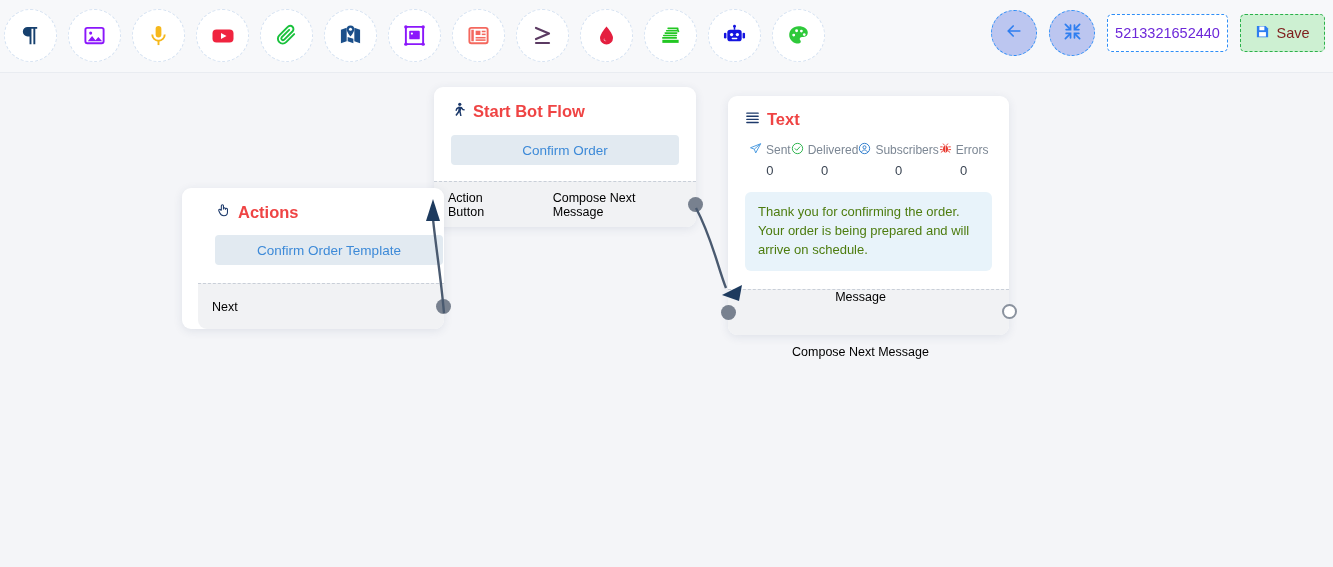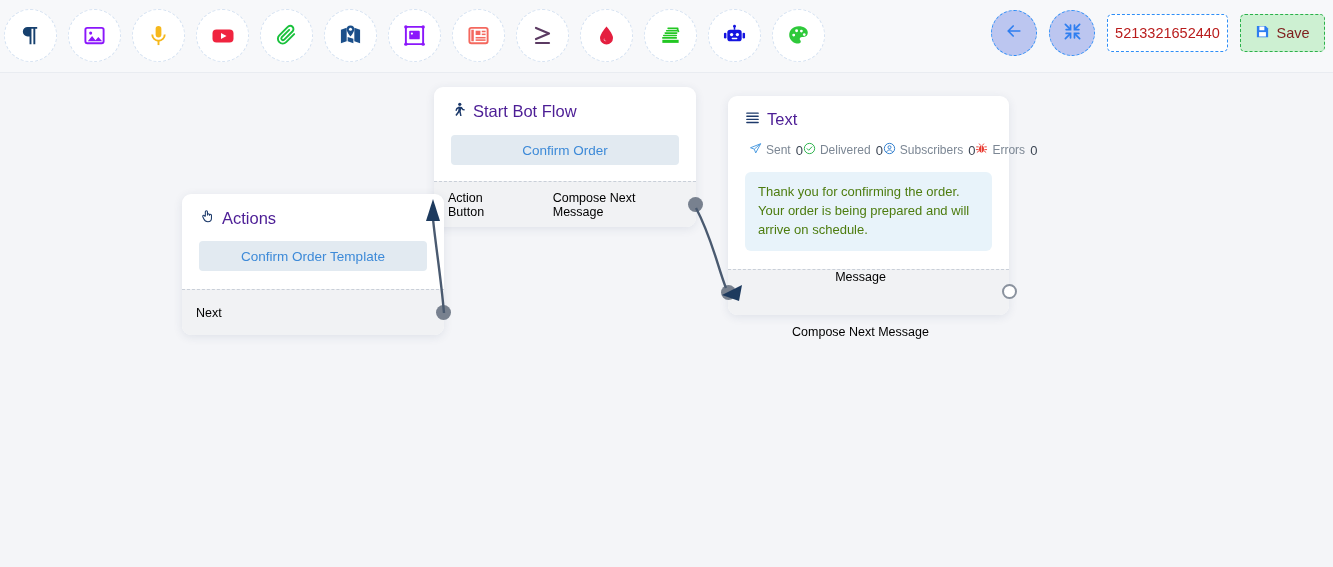--- a/index.html
+++ b/index.html
@@ -42,21 +42,21 @@
     border: 1.6px dashed #2e8ef7;
     display: flex; align-items: center; justify-content: center;
     cursor: pointer;
   }
   .id-field {
     width: 121px; height: 38px;
     background: #ffffff;
     border: 1.6px dashed #2e8ef7;
     border-radius: 5px;
     display: flex; align-items: center; justify-content: center;
-    color: #b91c1c; font-size: 14.5px;
+    color: #6d28d9; font-size: 14.5px;
     cursor: text;
   }
   .save-btn {
     width: 85px; height: 38px;
     background: #cdf0d2;
     border: 1.6px dashed #2bb14a;
     border-radius: 5px;
     display: flex; align-items: center; justify-content: center; gap: 6px;
     color: #7f1d1d; font-size: 14.5px;
     cursor: pointer;
@@ -67,21 +67,21 @@
 
   .node {
     position: absolute;
     background: #ffffff;
     border-radius: 9px;
     box-shadow: 0 2px 10px rgba(40,60,100,0.10);
   }
   .node-body { padding: 14px 17px 18px 17px; }
   .node-head {
     display: flex; align-items: center; gap: 7px;
-    font-size: 16.5px; font-weight: normal; color: #4c1d95;
+    font-size: 16.5px; font-weight: bold; color: #ef4444;
     margin-bottom: 13px;
   }
   .chip {
     background: #e2eaf1;
     border-radius: 4px;
     height: 30px;
     display: flex; align-items: center; justify-content: center;
     color: #3d8ad8; font-size: 13.5px;
     cursor: pointer;
   }
@@ -104,28 +104,28 @@
   }
   .port.hollow { background: #ffffff; border: 2px solid #8a929e; }
 
   
   #node-start { left: 434px; top: 14px; width: 262px; }
   #node-start .node-body { padding-bottom: 16px; }
   #node-start .chip { width: 228px; margin: 0 auto; }
   #node-start .node-footer { justify-content: space-between; padding-right: 26px; }
 
   
-  #node-actions { left: 182px; top: 121px; width: 262px; z-index: 3; }
+  #node-actions { left: 182px; top: 115px; width: 262px; z-index: 3; padding-left: 16px; }
   #node-actions .chip { width: 228px; margin: 0 auto; }
   #node-actions .node-footer { justify-content: flex-start; padding-right: 36px; }
 
   
   #node-text { left: 728px; top: 23px; width: 281px; z-index: 2; }
   .stats { display: flex; justify-content: space-between; padding: 0 4px; margin-bottom: 14px; }
-  .stat { display: flex; flex-direction: row; align-items: center; gap: 5px; }
+  .stat { display: flex; flex-direction: column; align-items: center; gap: 5px; }
   .stat-top { display: flex; align-items: center; gap: 4px; font-size: 12px; color: #7c8794; }
   .stat-val { font-size: 13px; color: #3c4654; }
   .bubble {
     background: #e8f3fa;
     border-radius: 6px;
     padding: 11px 13px;
     font-size: 13px; line-height: 1.45; color: #4d7c0f;
   }
   #node-text .node-footer { justify-content: space-between; padding-right: 30px; flex-direction: column; }
 

